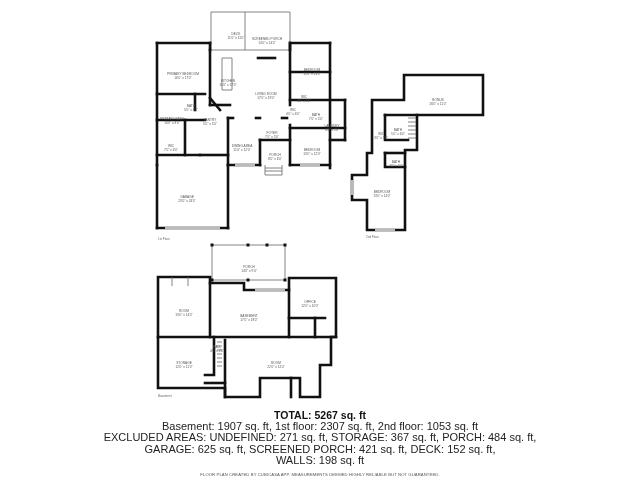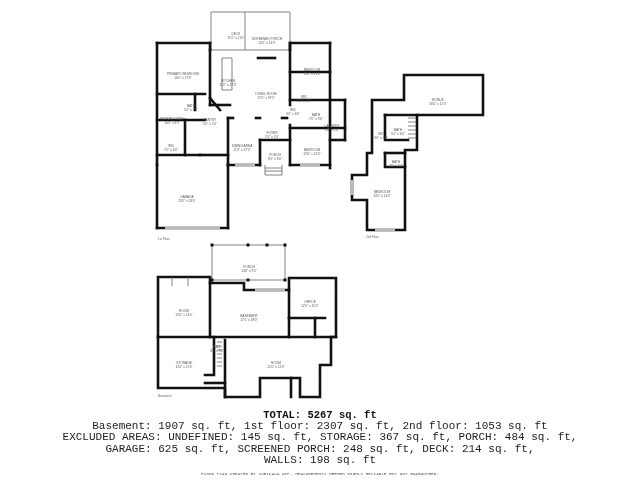--- a/index.html
+++ b/index.html
@@ -4,21 +4,21 @@
 <style>
   html,body{margin:0;padding:0;background:#ffffff;}
   body{width:640px;height:480px;position:relative;overflow:hidden;font-family:"Liberation Sans",sans-serif;color:#111;}
   svg.plan{position:absolute;left:0;top:0;width:640px;height:480px;}
   .wall{stroke:#111;stroke-width:2.6;fill:none;stroke-linecap:square;}
   .thin{stroke:#666;stroke-width:0.8;fill:none;}
   .win{stroke:#bbb;stroke-width:2.4;fill:none;}
   .post{fill:#111;}
   .room-label{position:absolute;font-size:3.2px;color:#555;text-align:center;line-height:4px;white-space:nowrap;transform:translateX(-50%);}
   .floor-label{position:absolute;font-size:3px;color:#666;}
-  .totals{position:absolute;left:0;width:640px;top:409px;text-align:center;font-family:Liberation Mono, monospace;}
+  .totals{position:absolute;left:0;width:640px;top:409px;text-align:center;}
   .total-title{font-size:10.5px;font-weight:bold;line-height:12px;}
   .line{font-size:11px;line-height:11.3px;color:#222;}
   .disclaimer{font-size:4.2px;color:#555;margin-top:6px;letter-spacing:0.1px;}
 </style>
 </head>
 <body>
 
 <svg class="plan" viewBox="0 0 640 480">
 
   <g>
@@ -236,17 +236,17 @@
     </div>
   </div>
 
 <div class="floor-label" style="left:158px;top:237px;">1st Floor</div>
 <div class="floor-label" style="left:366px;top:235px;">2nd Floor</div>
 <div class="floor-label" style="left:158px;top:394px;">Basement</div>
 
 <div class="totals">
   <div class="total-title">TOTAL: 5267 sq. ft</div>
   <div class="line">Basement: 1907 sq. ft, 1st floor: 2307 sq. ft, 2nd floor: 1053 sq. ft</div>
-  <div class="line">EXCLUDED AREAS: UNDEFINED: 145 sq. ft, STORAGE: 367 sq. ft, PORCH: 484 sq. ft,</div>
-  <div class="line">GARAGE: 625 sq. ft, SCREENED PORCH: 248 sq. ft, DECK: 214 sq. ft,</div>
+  <div class="line">EXCLUDED AREAS: UNDEFINED: 271 sq. ft, STORAGE: 367 sq. ft, PORCH: 484 sq. ft,</div>
+  <div class="line">GARAGE: 625 sq. ft, SCREENED PORCH: 421 sq. ft, DECK: 152 sq. ft,</div>
   <div class="line">WALLS: 198 sq. ft</div>
   <div class="disclaimer">FLOOR PLAN CREATED BY CUBICASA APP. MEASUREMENTS DEEMED HIGHLY RELIABLE BUT NOT GUARANTEED.</div>
 </div>
 
 </body></html>

